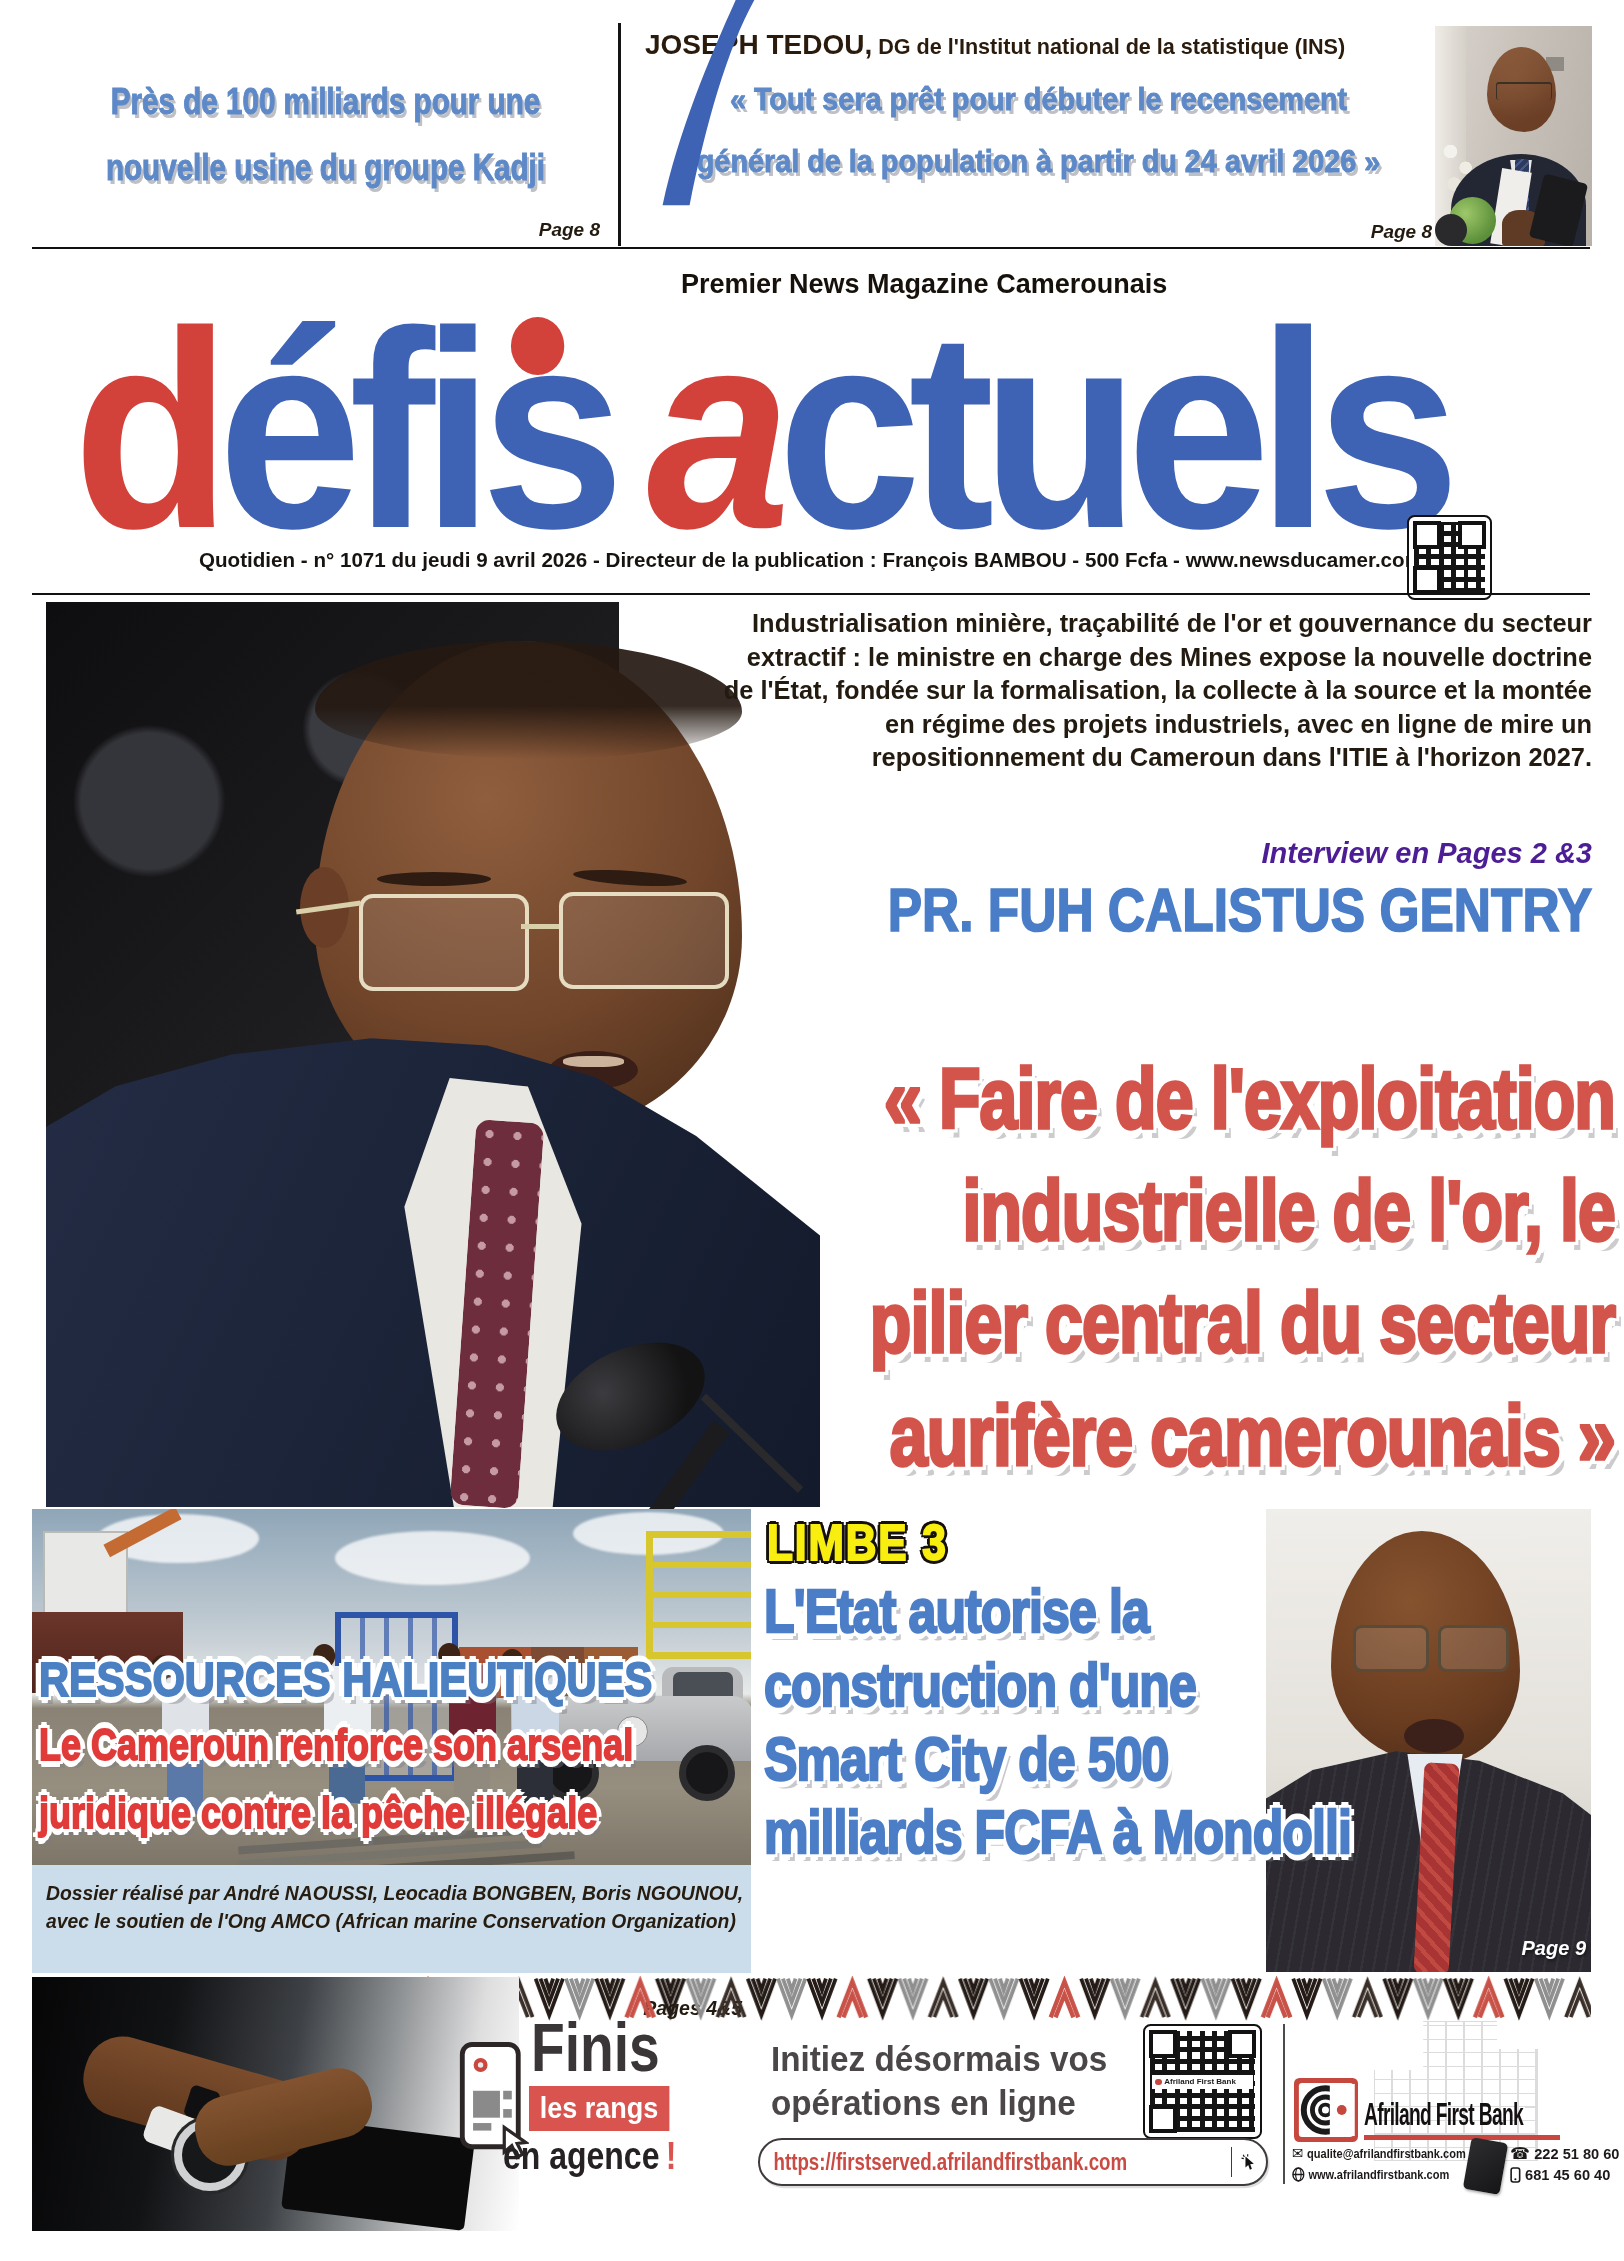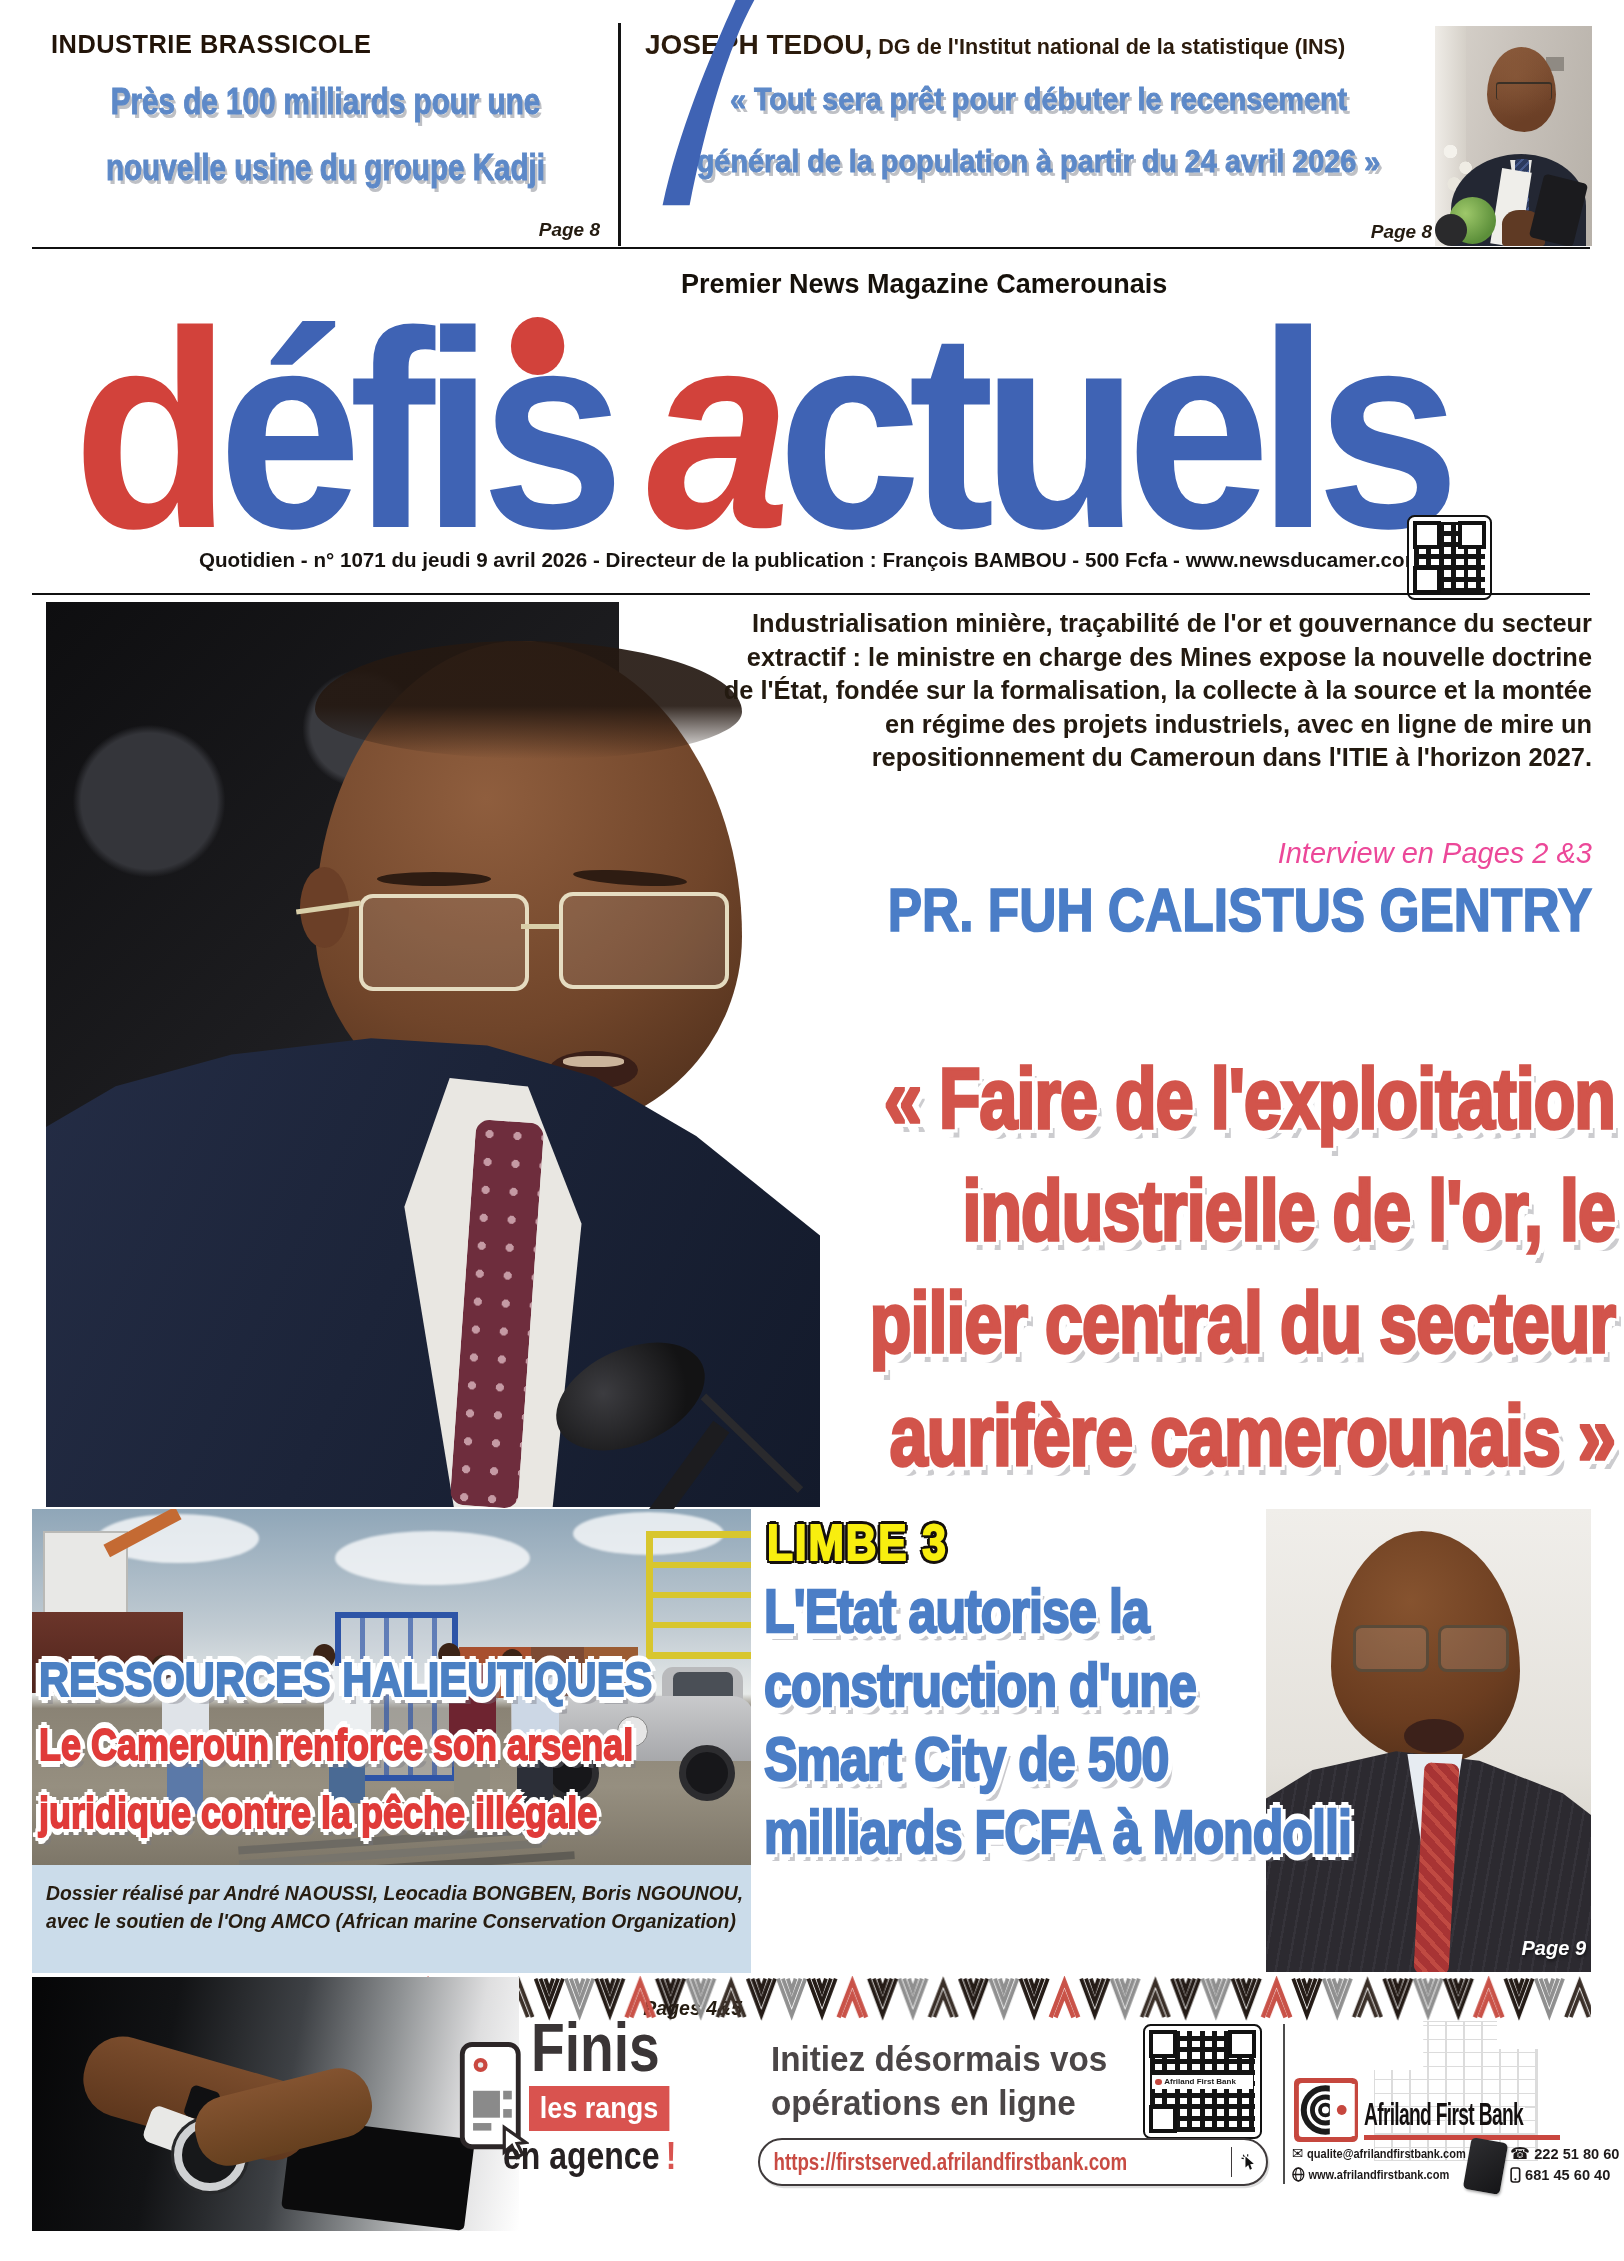--- a/index.html
+++ b/index.html
@@ -114,21 +114,21 @@
   .shirt{position:absolute;left:346px;top:476px;width:206px;height:429px;background:#e9e7e2;
      clip-path:polygon(28% 0,66% 2%,92% 34%,78% 100%,30% 100%,6% 30%);}
   .tie{position:absolute;left:417px;top:519px;width:68px;height:386px;border-radius:14px;transform:rotate(4deg);
      background:radial-gradient(#c59aa4 3.8px,transparent 4.3px) 0 0/28px 28px,#6e2d3d;}
   .mic-head{position:absolute;left:506px;top:747px;width:157px;height:95px;border-radius:50%;transform:rotate(-24deg);
      background:radial-gradient(circle at 35% 35%,#3c3c40,#131314 70%);}
   .mic-stem{position:absolute;left:621px;top:810px;width:19.5px;height:151px;background:#1c1c1f;transform:rotate(36deg);}
   .mic-rod{position:absolute;left:702px;top:774px;width:7.6px;height:135px;background:#2a2a2d;transform:rotate(-46deg);}
 
   .intro{left:683px;top:607px;width:909px;font-size:25.4px;line-height:1.32;font-weight:800;color:#231a10;}
-  .interview{left:683px;top:837px;width:909px;font-size:29px;font-weight:400;color:#ec4899;}
+  .interview{left:683px;top:837px;width:909px;font-size:29px;font-weight:700;color:#4c1d95;}
   .prname{left:737px;top:874px;width:855px;font-size:62px;font-weight:800;color:#4a7dc7;
           transform:scaleX(.83);transform-origin:100% 0;}
   .ptitle{left:683px;top:946px;width:909px;font-size:32px;line-height:1.28;font-weight:800;color:#191208;}
   .quote{left:595px;top:1043px;width:1020px;font-size:85px;line-height:1.32;font-weight:800;color:#d2544b;
          transform:scaleX(.8);transform-origin:100% 0;letter-spacing:-1.1px;}
 
   
   .fish-ph{left:32px;top:1509px;width:719px;height:356px;overflow:hidden;
      background:linear-gradient(#8fa6b8 0%,#c2ccd3 34%,#e7eae9 52%,#8a8375 56%,#968f80 78%,#7d7668 100%);}
   .cloud{position:absolute;border-radius:50%;background:rgba(255,255,255,.75);filter:blur(1.1px);}
@@ -222,21 +222,20 @@
   .c-tel1{left:1510px;top:2144px;font-size:14.6px;white-space:nowrap;}
   .c-tel2{left:1510px;top:2167px;font-size:14.6px;white-space:nowrap;}
   .phone-img{left:1467px;top:2140px;width:37px;height:52px;background:linear-gradient(135deg,#2e2e31,#151517);border-radius:4.9px;transform:rotate(10deg);box-shadow:1.1px 1.6px 2.7px #0005;}
   .glyph{font-size:16px;}
 </style>
 </head>
 <body>
 
 <div class="page">
 
-  <div class="abs tl-kicker">INDUSTRIE BRASSICOLE</div>
   <div class="abs tl-head pre ctr fat2 sh-gray">Près de 100 milliards pour une
 nouvelle usine du groupe Kadji</div>
   <div class="abs tl-page rt it">Page 8</div>
 
   <div class="abs vdiv"></div>
 
   <div class="abs tr-kicker">
     <span class="nm">JOSEPH TEDOU,</span><span class="rs"> DG de l'Institut national de la statistique (INS)</span>
   </div>
   <div class="abs tr-head pre ctr fat2 sh-gray">« Tout sera prêt pour débuter le recensement

